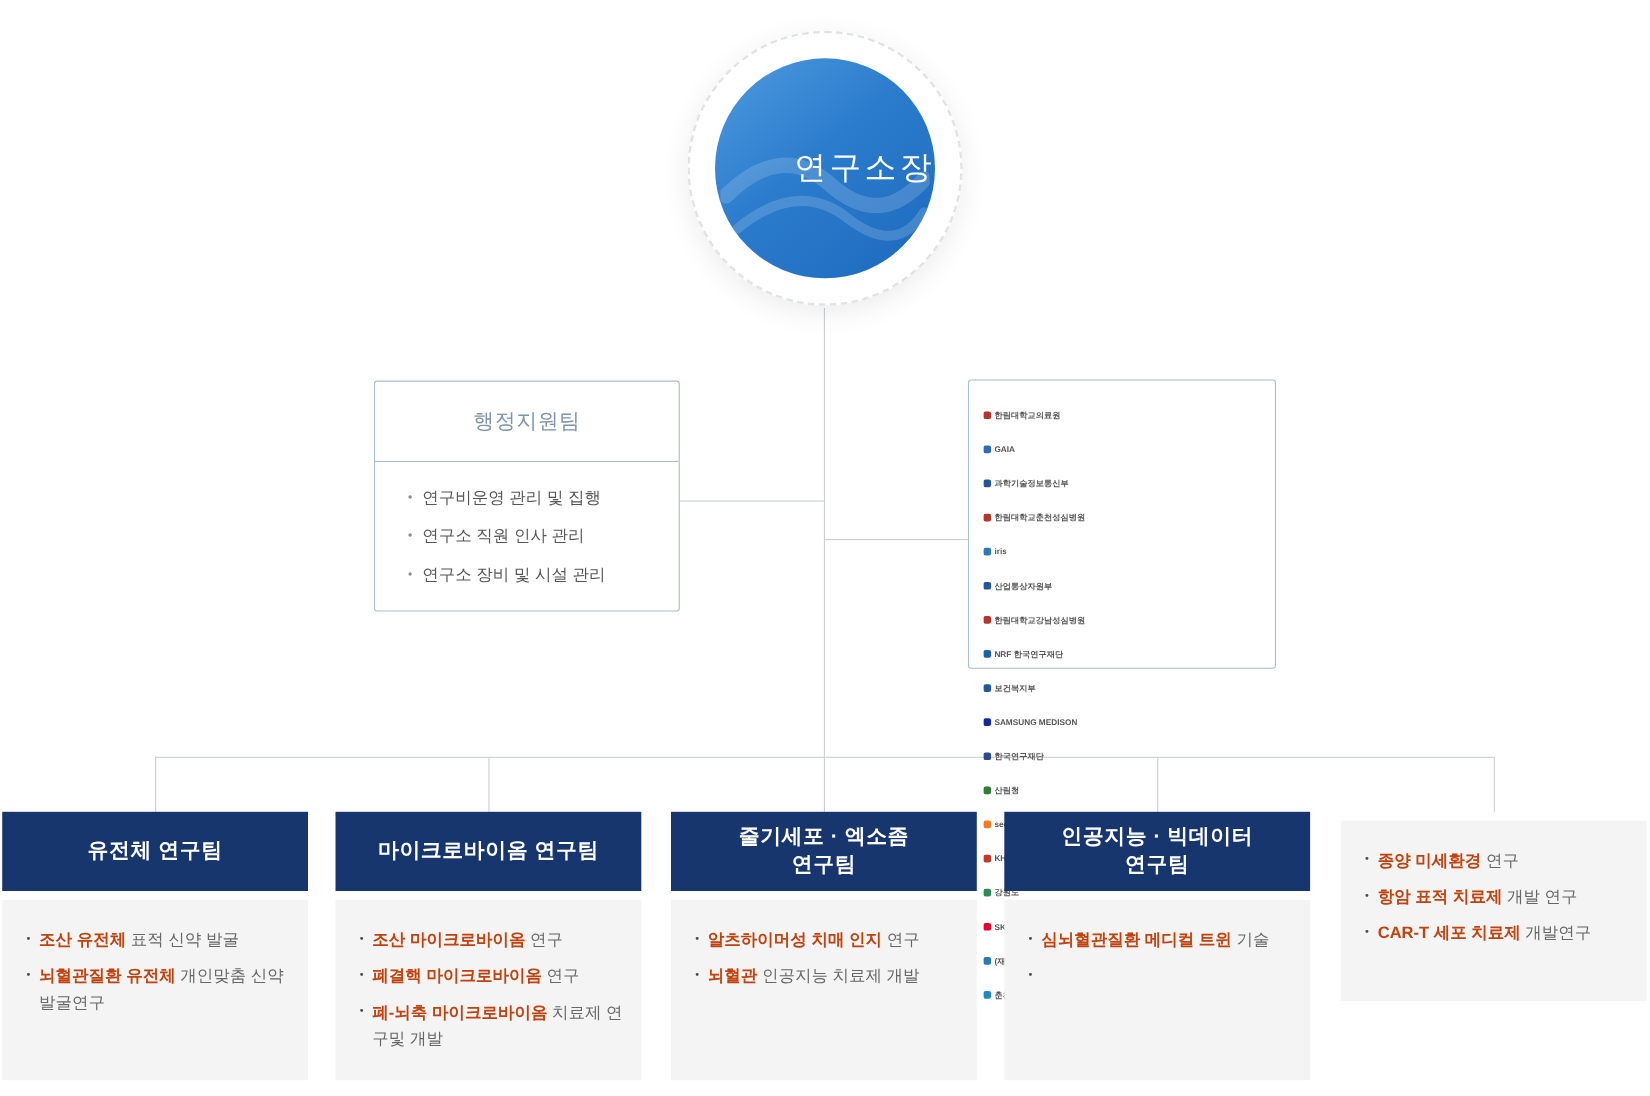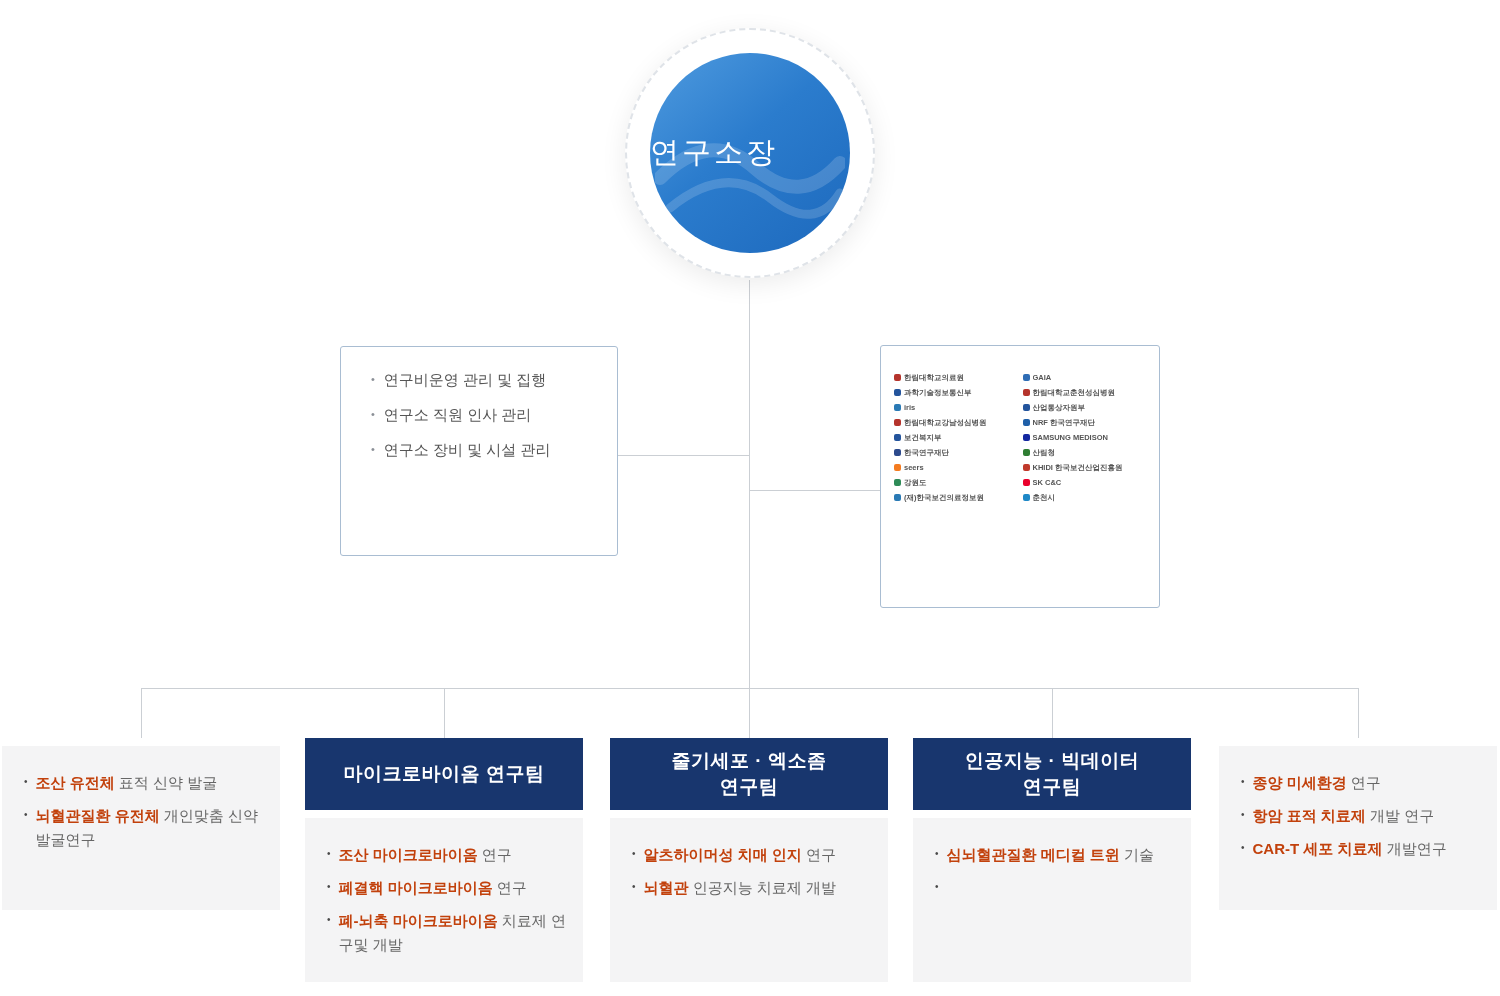--- a/index.html
+++ b/index.html
@@ -10,36 +10,36 @@
   
   .line{position:absolute;background:#cbcfd4}
   .h{height:1px}
   .v{width:1px}
 
   
   .director-outer{position:absolute;left:625px;top:28px;width:250px;height:250px;border-radius:50%;
     border:2px dashed #dfe3e8;background:#fff;box-shadow:0 6px 26px rgba(0,0,0,.08)}
   .director-inner{position:absolute;left:23px;top:23px;width:200px;height:200px;border-radius:50%;
     background:linear-gradient(140deg,#4f9bdf 0%,#2b7ccd 45%,#1d69bd 100%);
-    display:flex;align-items:center;justify-content:flex-start;overflow:hidden}
+    display:flex;align-items:center;justify-content:flex-end;overflow:hidden}
   .director-inner .label{position:relative;z-index:2;color:#fff;font-size:29px;font-weight:500;letter-spacing:3px}
   .swirl{position:absolute;left:5px;top:55px;width:190px;height:130px;opacity:.16;z-index:1}
 
   
   .panel{position:absolute;background:#fff;border:1px solid #a9bdd2;border-radius:3px}
   .panel-title{text-align:center;color:#7e93ad;font-size:19px;font-weight:500;letter-spacing:.5px}
   .admin{left:340px;top:346px;width:278px;height:210px}
   .admin .panel-title{height:73px;line-height:73px;border-bottom:1px solid #a9bdd2}
   .admin ul{list-style:none;padding:22px 14px 0 30px}
   .admin li{display:flex;font-size:15px;color:#555;margin-bottom:14px;line-height:1.4}
   .dot{color:#8a8f96;margin-right:9px;font-size:11px;line-height:1.9;flex:0 0 auto}
 
   .external{left:880px;top:345px;width:280px;height:263px}
   .external .panel-title{padding-top:25px}
-  .logo-grid{display:grid;grid-template-columns:repeat(2,1fr);gap:0 5px;padding:24px 13px 0 13px}
+  .logo-grid{display:grid;grid-template-columns:repeat(1,1fr);gap:16px 5px;padding:24px 13px 0 13px}
   .logo-chip{display:flex;align-items:center;gap:3px;height:15px;overflow:hidden}
   .mark{width:7px;height:7px;border-radius:2px;flex:0 0 auto}
   .logo-chip .t{font-size:7.5px;color:#555;font-weight:bold;white-space:nowrap;overflow:hidden}
 
   
   .team{position:absolute;top:738px;width:278px}
   .team-header{height:72px;background:#18366e;color:#fff;display:flex;flex-direction:column;
     align-items:center;justify-content:center;font-size:19px;font-weight:bold;line-height:1.35;letter-spacing:.5px}
   .team-body{margin-top:8px;background:#f4f4f5;height:164px;padding:25px 12px 0 22px}
   .team-body ul{list-style:none}
@@ -68,20 +68,21 @@
     <div class="director-inner">
       <svg class="swirl" viewBox="0 0 190 130" aria-hidden="true">
         <path d="M5 70 Q55 20 100 60 T 185 55" stroke="#ffffff" stroke-width="14" fill="none" stroke-linecap="round"></path>
         <path d="M15 100 Q70 55 115 90 T 185 85" stroke="#ffffff" stroke-width="9" fill="none" stroke-linecap="round"></path>
       </svg>
       <span class="label">연구소장</span>
     </div>
   </div>
 
   <div class="panel admin">
+    <div class="panel-title">행정지원팀</div>
     <ul>
       <li>
           <span class="dot">•</span>
           <span>연구비운영 관리 및 집행</span>
         </li>
       <li>
           <span class="dot">•</span>
           <span>연구소 직원 인사 관리</span>
         </li>
       <li>
@@ -162,20 +163,23 @@
           <span class="t">(재)한국보건의료정보원</span>
         </div>
       <div class="logo-chip">
           <span class="mark" style="background: rgb(30, 136, 199);"></span>
           <span class="t">춘천시</span>
         </div>
     </div>
   </div>
 
   <div class="team t0">
+    <div class="team-header">
+      <div>유전체 연구팀</div>
+    </div>
     <div class="team-body">
       <ul>
         <li>
             <span class="dot">•</span>
             <span><b>조산 유전체</b><span class="r"> 표적 신약 발굴</span></span>
           </li>
         <li>
             <span class="dot">•</span>
             <span><b>뇌혈관질환 유전체</b><span class="r"> 개인맞춤 신약 발굴연구</span></span>
           </li>

